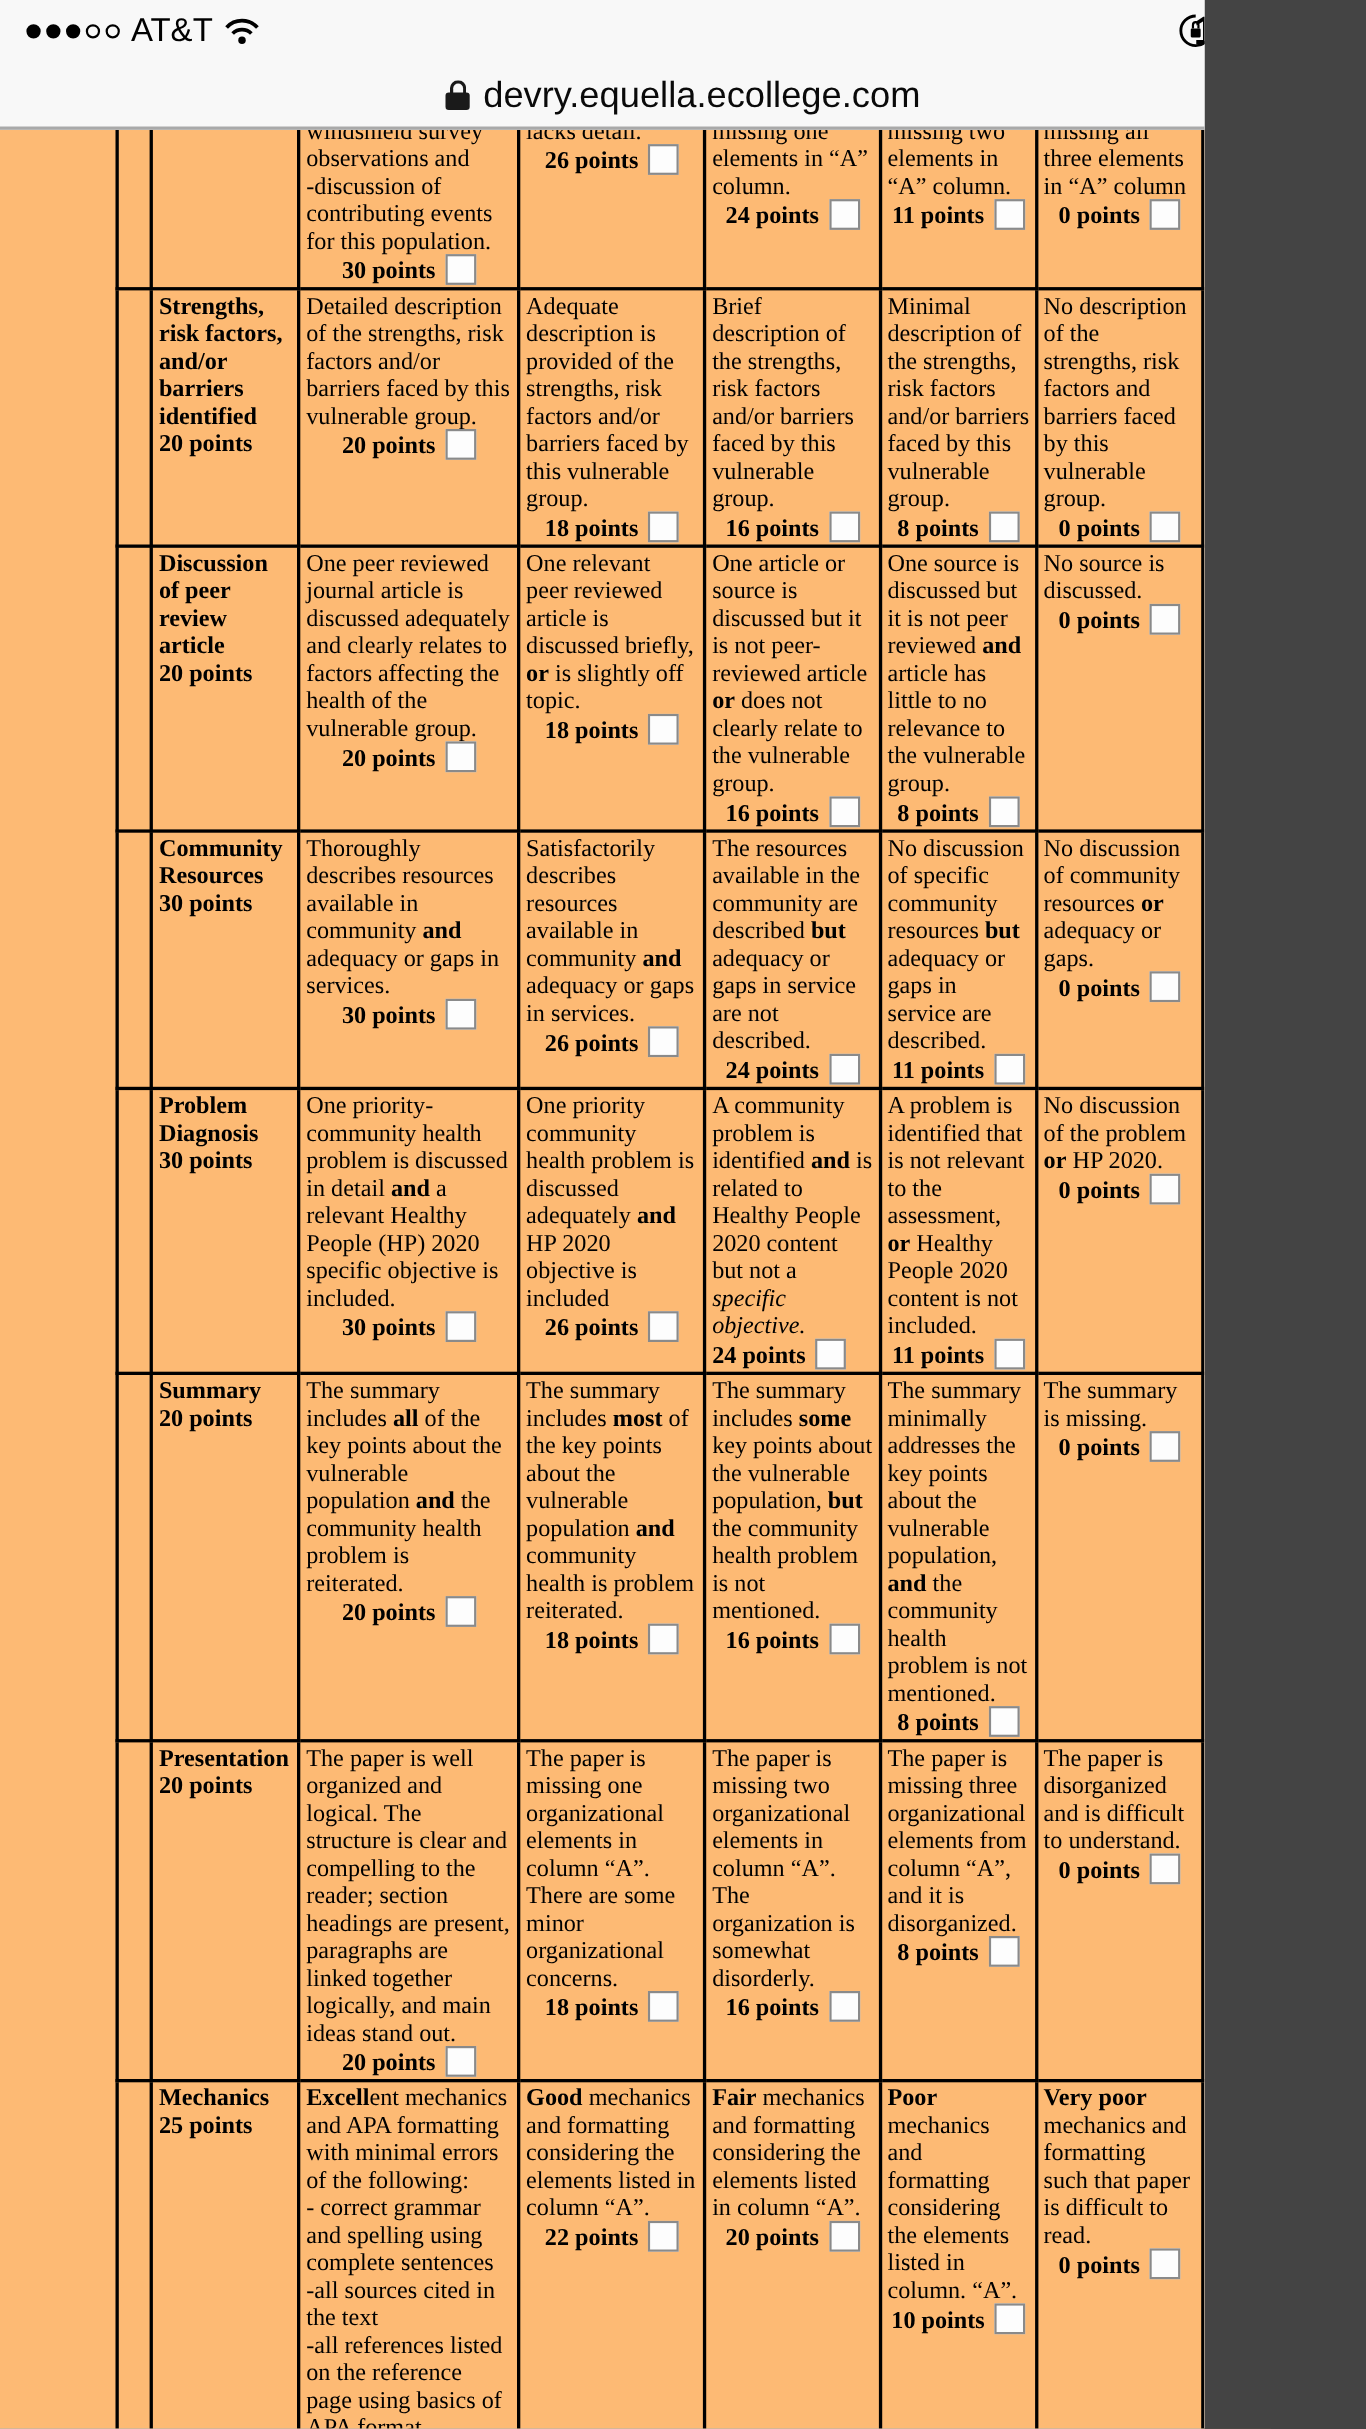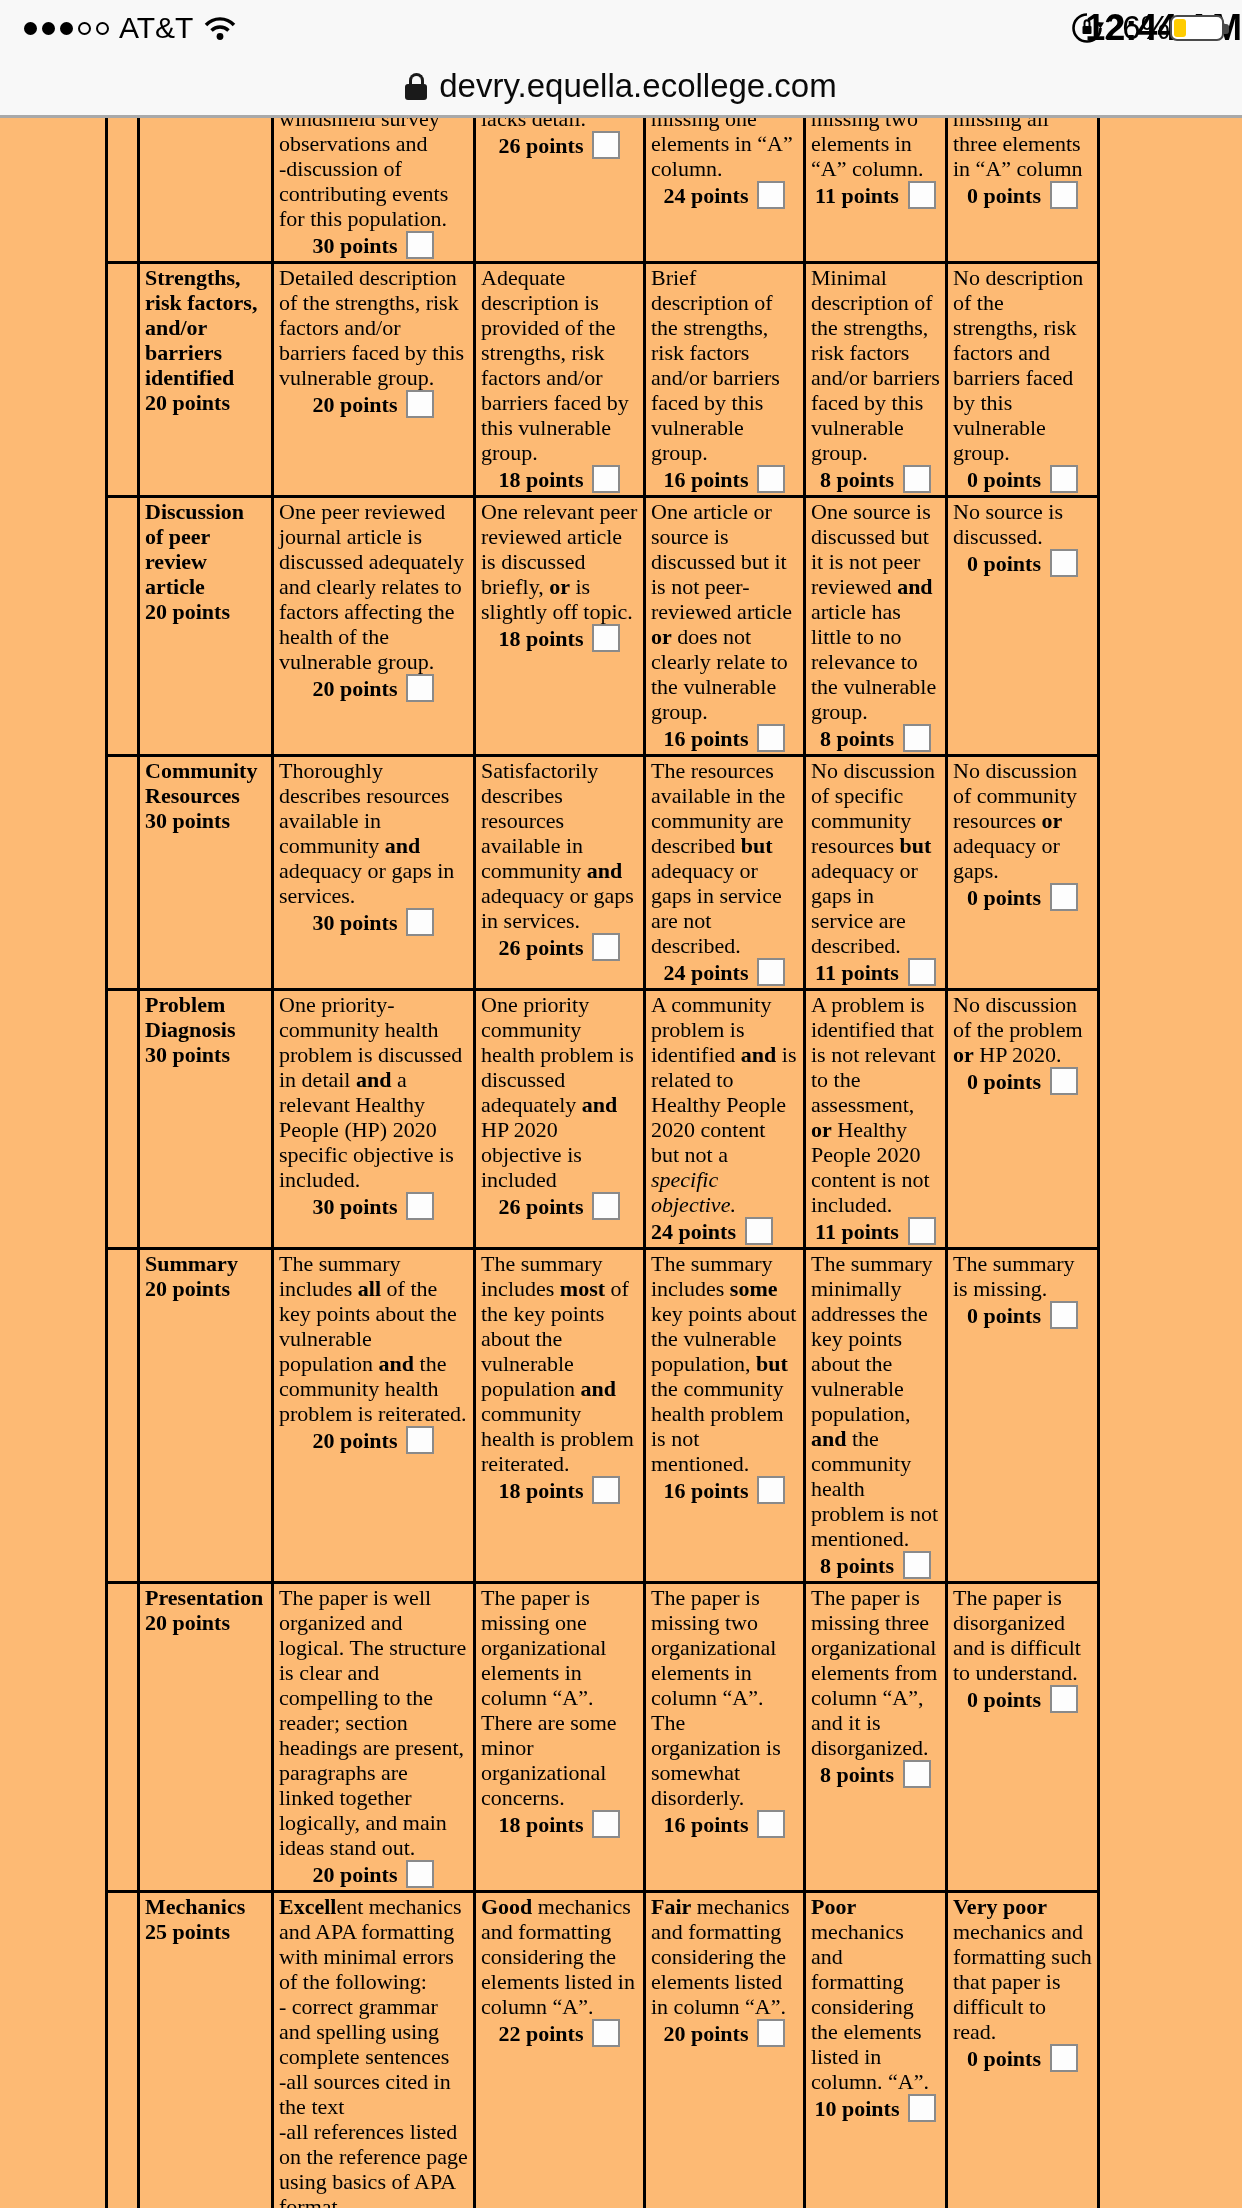--- a/index.html
+++ b/index.html
@@ -1,16 +1,16 @@
 <!DOCTYPE html>
 <html style="--battery-color: #FFCC00;"><head>
 <meta charset="utf-8">
 <style>
   html,body{margin:0;padding:0;background:#444;}
-  .screen{position:relative;width:1242px;height:2208px;background:#fff;overflow:hidden;
+  .screen{position:relative;width:1095px;height:2208px;background:#fff;overflow:hidden;
           font-family:"Liberation Sans",sans-serif;}
   
   .chrome{position:absolute;top:0;left:0;width:1242px;height:118px;background:#f8f8f8;
           border-bottom:3px solid #a9a9a9;box-sizing:border-box;z-index:5;}
   .statusbar{position:absolute;top:0;left:0;right:0;height:56px;display:flex;align-items:center;
              justify-content:space-between;padding:0 18px 0 24px;box-sizing:border-box;color:#000;}
   .sb-left{display:flex;align-items:center;gap:10px;}
   .dots{display:inline-flex;align-items:center;gap:5px;}
   .dot{width:13px;height:13px;border-radius:50%;border:2px solid #000;box-sizing:border-box;display:inline-block;}
   .dot.on{background:#000;}

